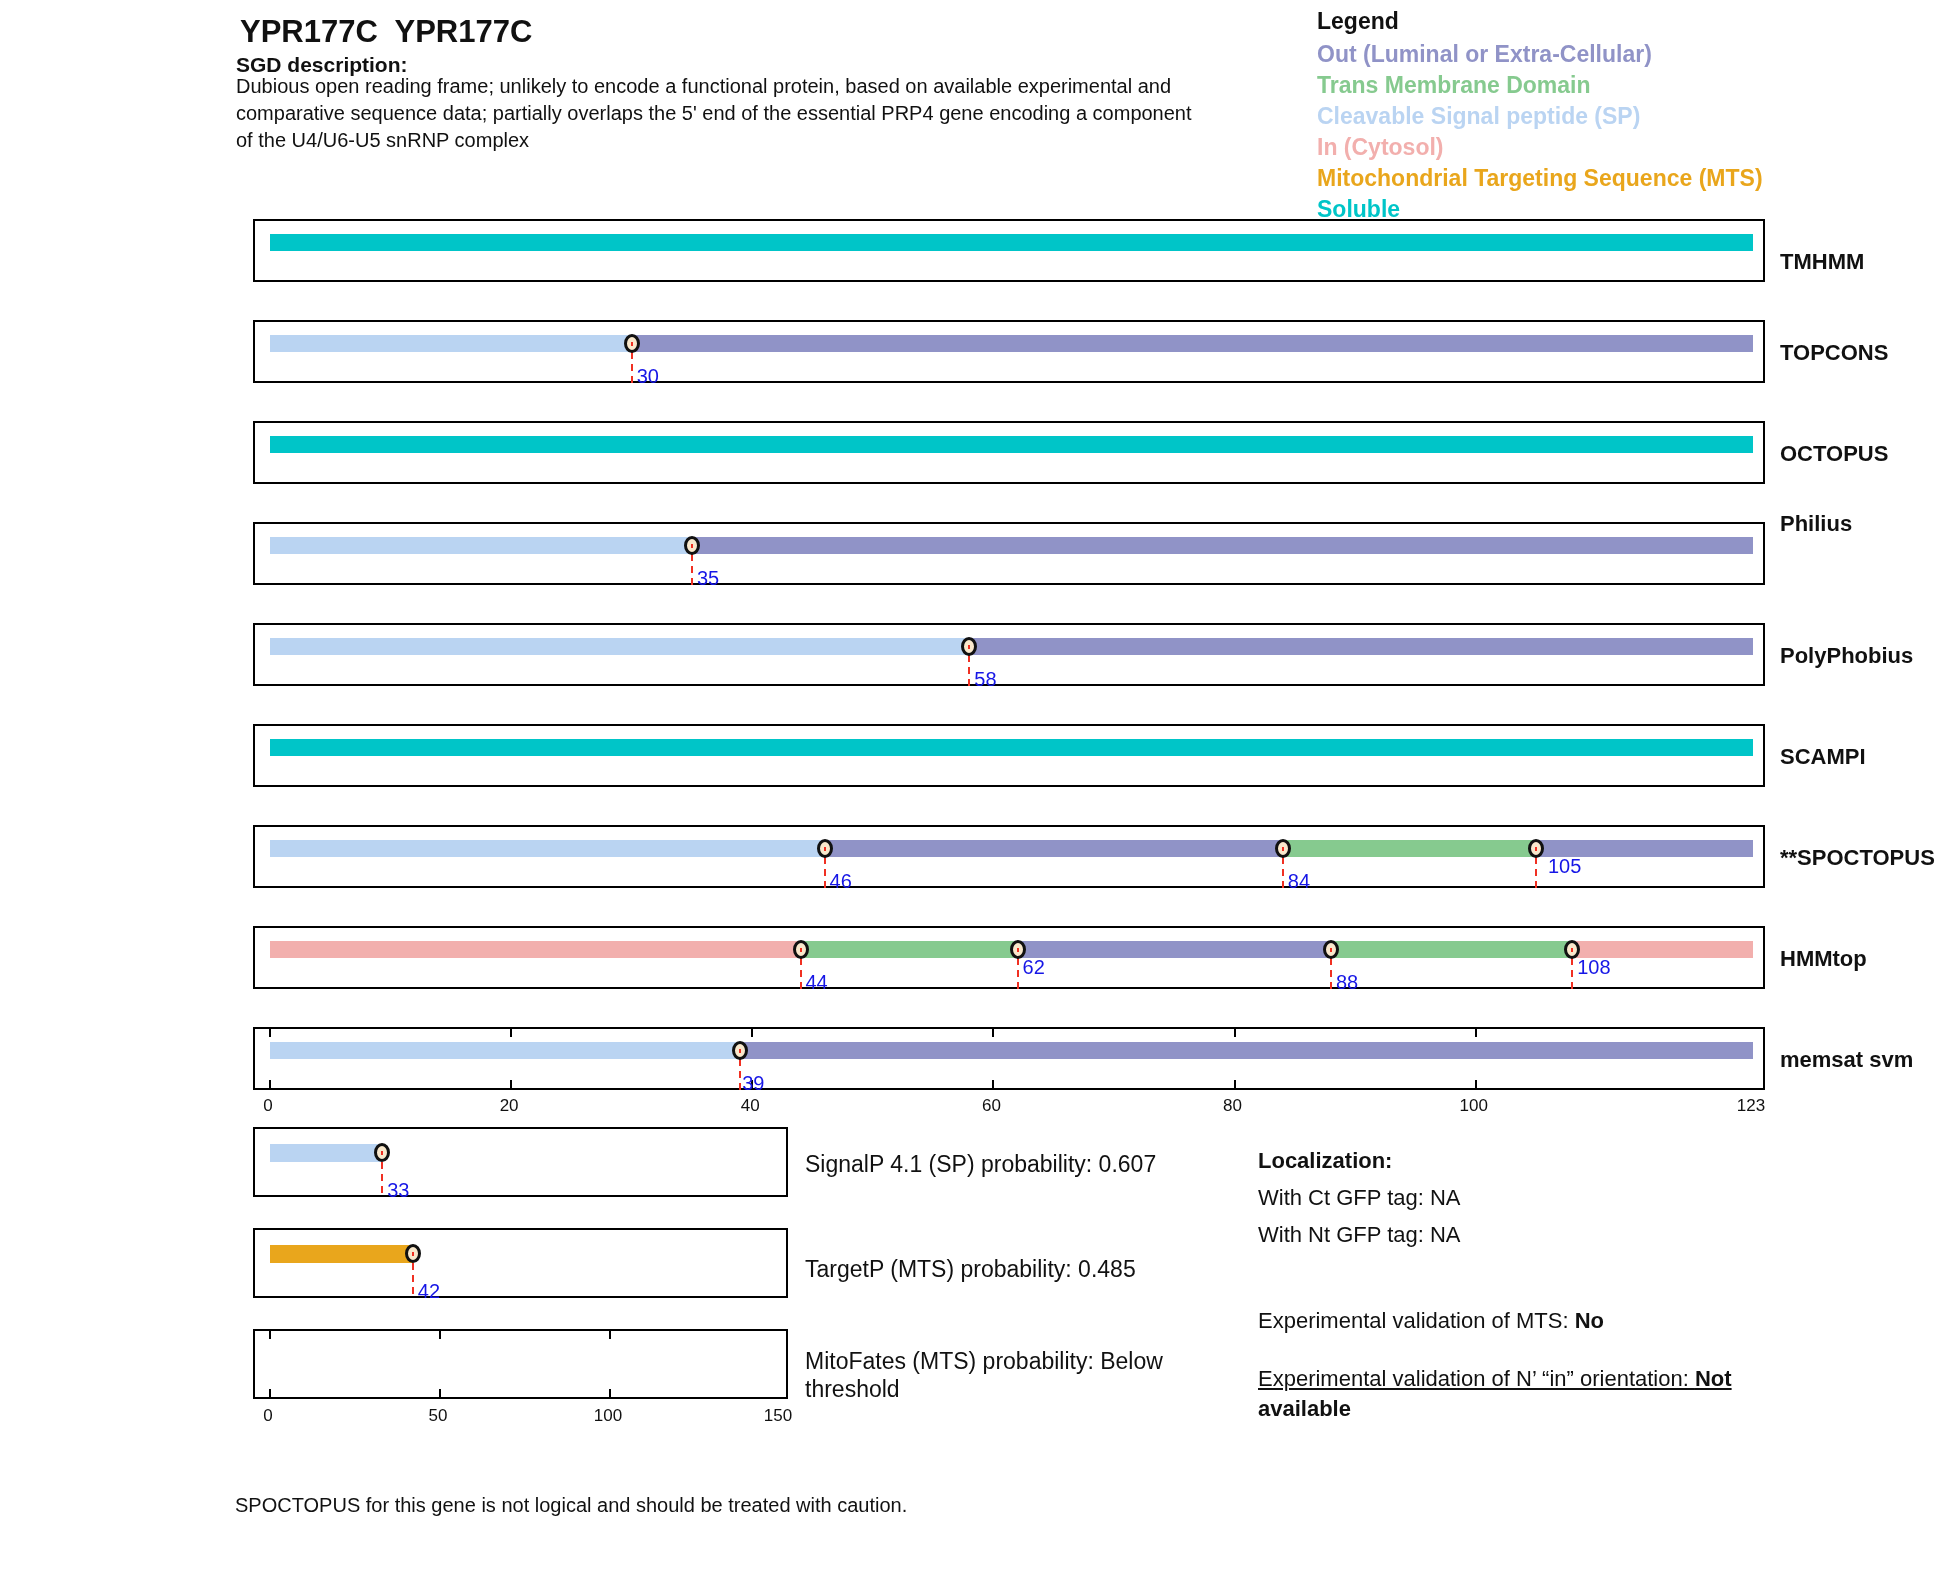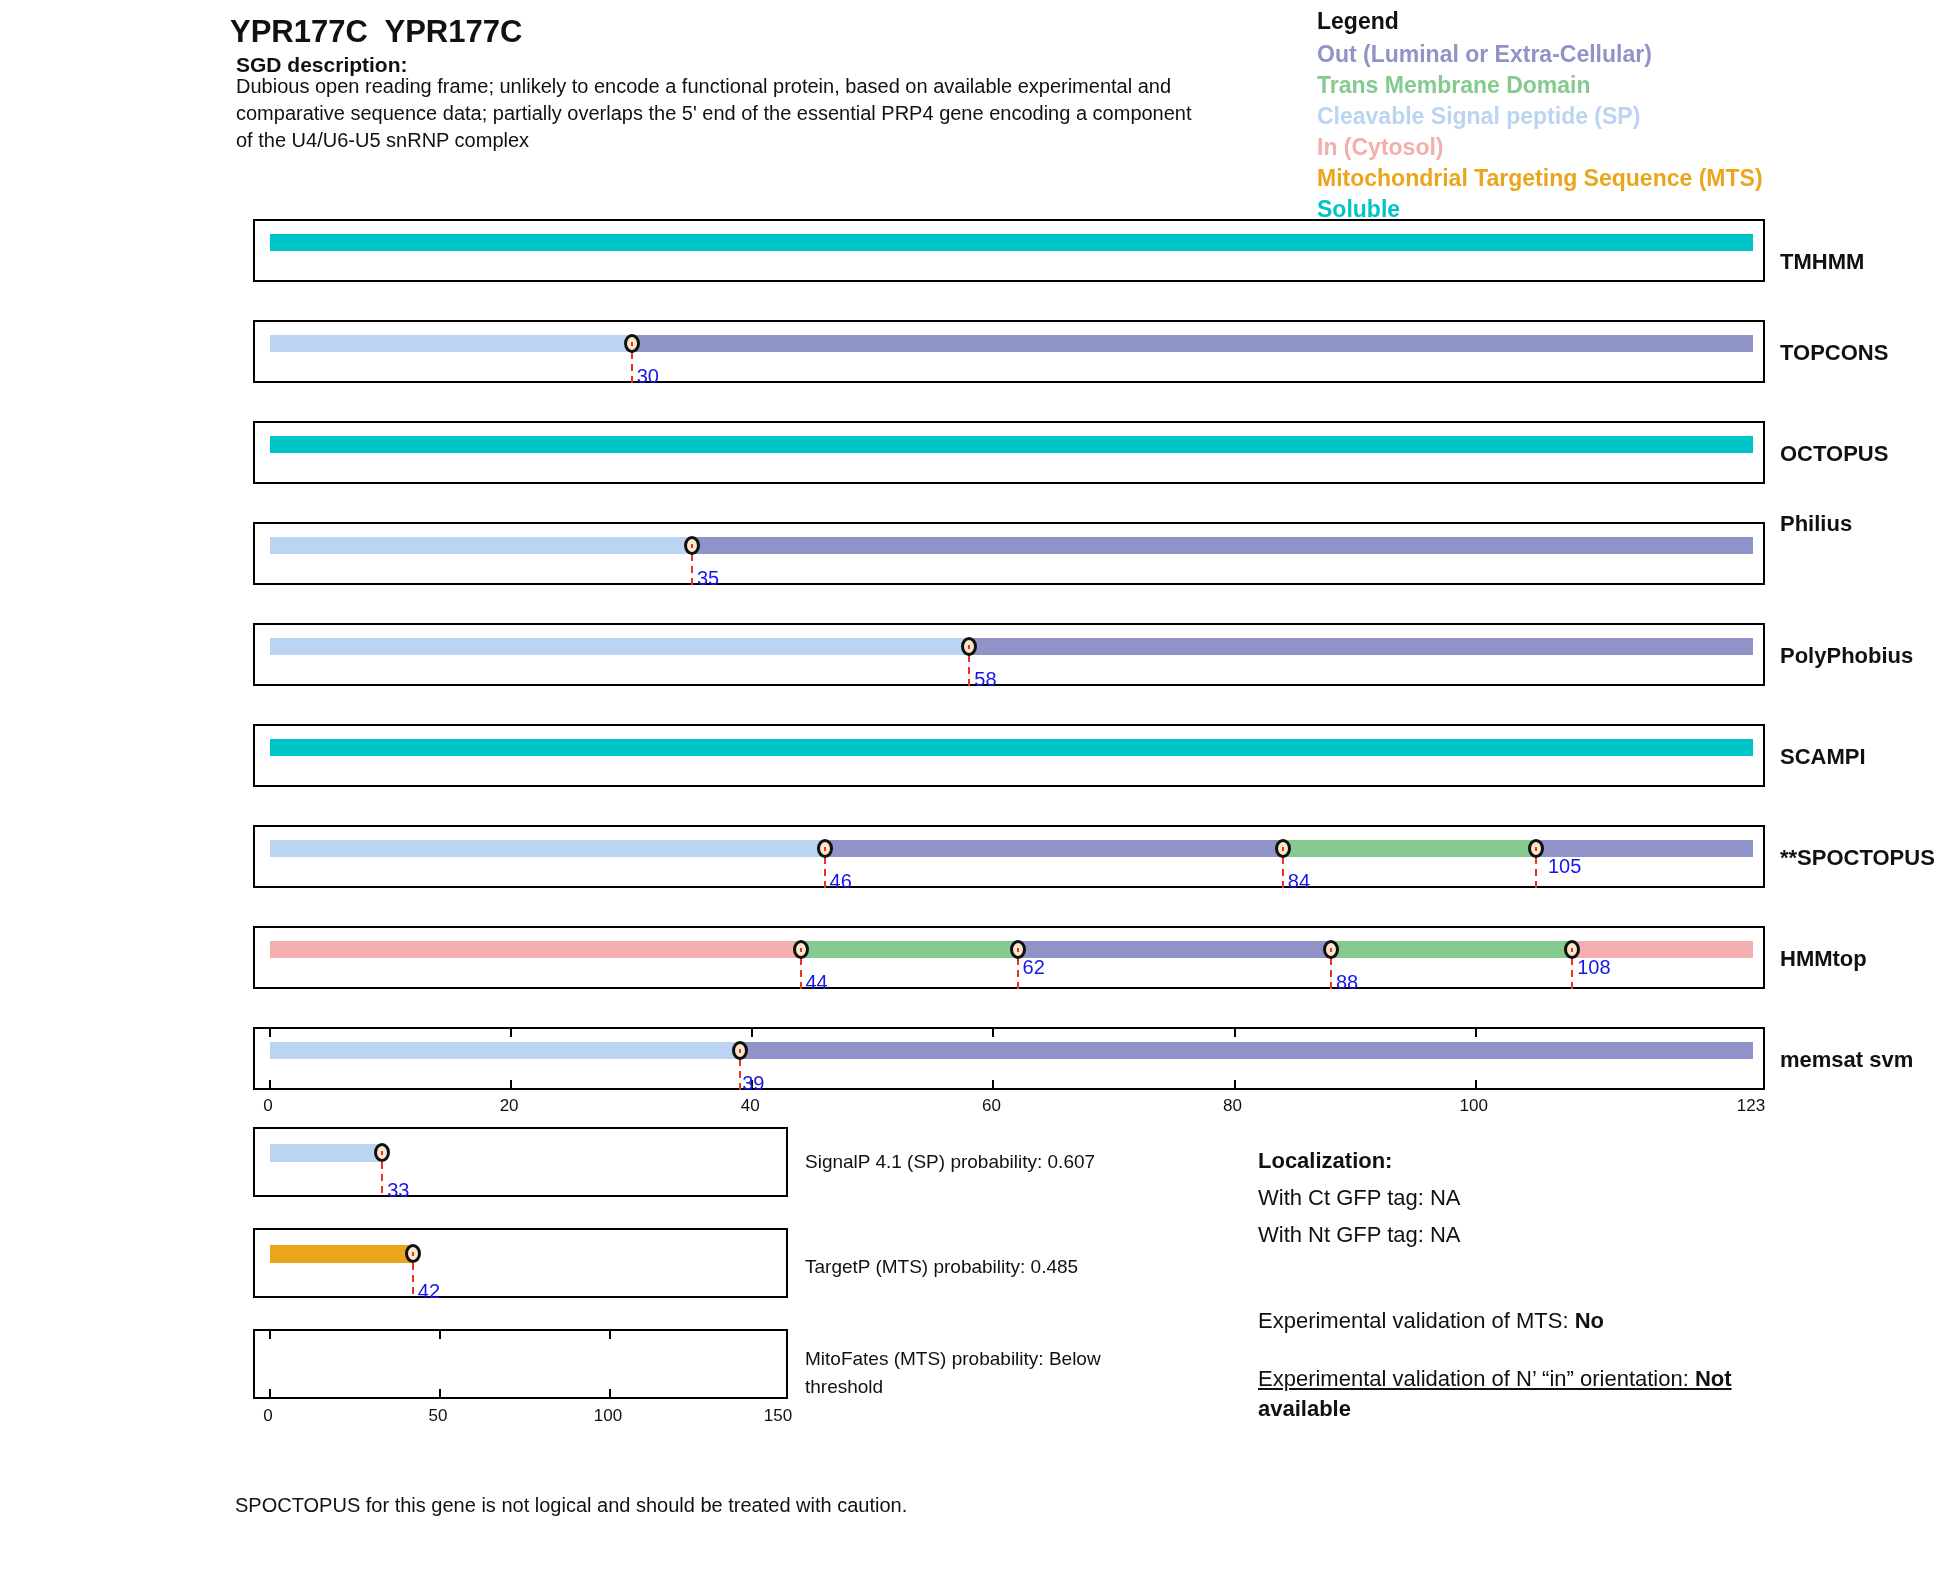--- a/index.html
+++ b/index.html
@@ -12,31 +12,31 @@
   .legend-item{font-size:23px;font-weight:bold;white-space:pre;}
   .track-box{position:absolute;border:2px solid #000;background:#fff;box-sizing:border-box;}
   .seg{position:absolute;}
   .track-label{position:absolute;font-size:22px;font-weight:bold;color:#111;white-space:pre;}
   .axis-num{position:absolute;font-size:17px;color:#111;transform:translateX(-50%);}
   .bnum{position:absolute;font-size:20px;color:#1616E6;}
   .dash{position:absolute;width:2px;background:repeating-linear-gradient(to bottom,#F03022 0 7px,transparent 7px 12px);}
   .mcircle{position:absolute;width:16px;height:19px;box-sizing:border-box;border:3px solid #111;border-radius:50%;background:#F9E8CC;}
   .mcircle::after{content:"";position:absolute;left:4px;top:5px;width:2px;height:4px;background:#F03022;}
   .etick{position:absolute;width:2px;height:8px;background:#000;}
-  .ptxt{font-size:19px;color:#111;white-space:pre;}
+  .ptxt{font-size:23px;color:#111;white-space:pre;}
   .rtxt{font-size:22px;color:#111;white-space:pre;}
   .rtxt b{font-weight:bold;}
   .foot{font-size:20px;color:#111;white-space:pre;}
 </style>
 </head>
 <body>
 
 <div id="page">
 
-  <div class="abs title" style="left:230px;top:14px;text-align:right;">YPR177C  YPR177C</div>
+  <div class="abs title" style="left:240px;top:14px;text-align:right;">YPR177C  YPR177C</div>
   <div class="abs sgd" style="left:236px;top:53px;">SGD description:</div>
   <div class="abs desc" style="left:236px;top:75px;">Dubious open reading frame; unlikely to encode a functional protein, based on available experimental and</div>
   <div class="abs desc" style="left:236px;top:102px;">comparative sequence data; partially overlaps the 5' end of the essential PRP4 gene encoding a component</div>
   <div class="abs desc" style="left:236px;top:129px;">of the U4/U6-U5 snRNP complex</div>
 
   <div class="abs legend-title" style="left:1317px;top:8px;">Legend</div>
   <div class="abs" style="left:0;top:0;" id="legend-items">
       <div class="abs legend-item" style="left: 1317px; top: 41px; color: rgb(144, 147, 199);">Out (Luminal or Extra-Cellular)</div>
       <div class="abs legend-item" style="left: 1317px; top: 72px; color: rgb(134, 202, 143);">Trans Membrane Domain</div>
       <div class="abs legend-item" style="left: 1317px; top: 103px; color: rgb(186, 212, 242);">Cleavable Signal peptide (SP)</div>

